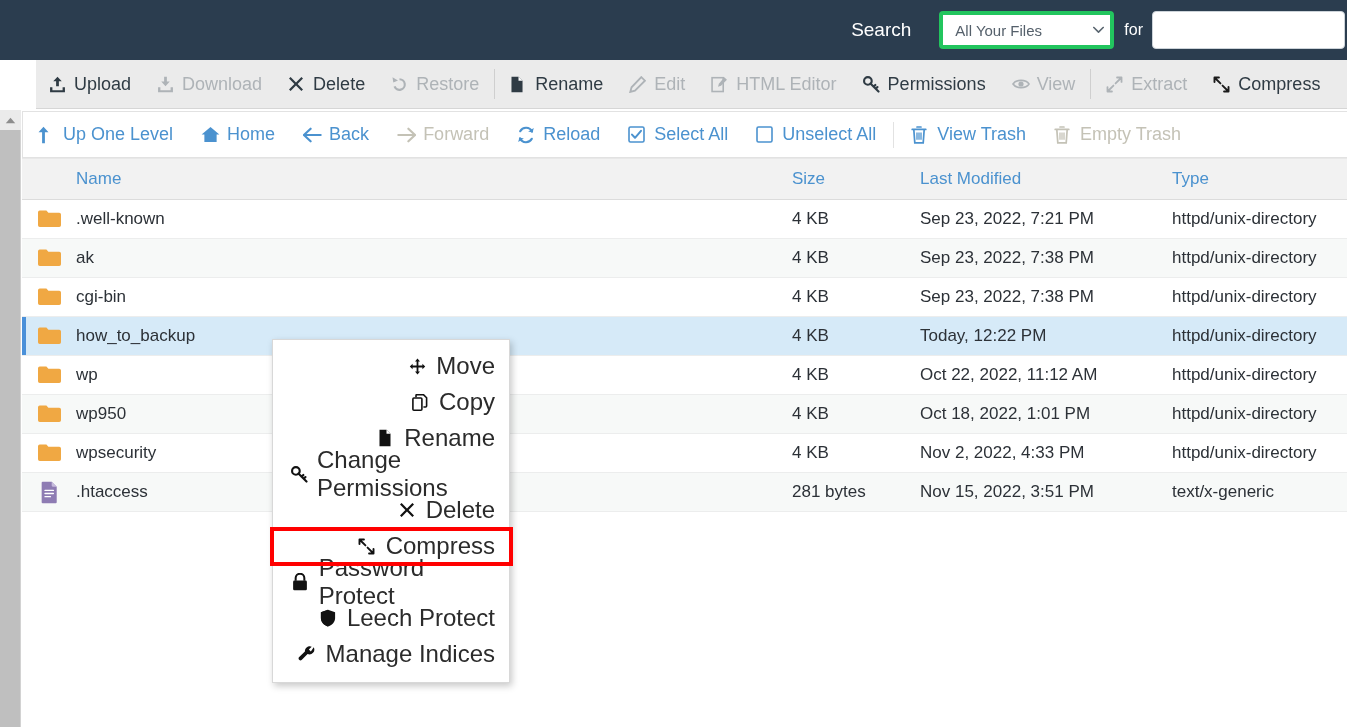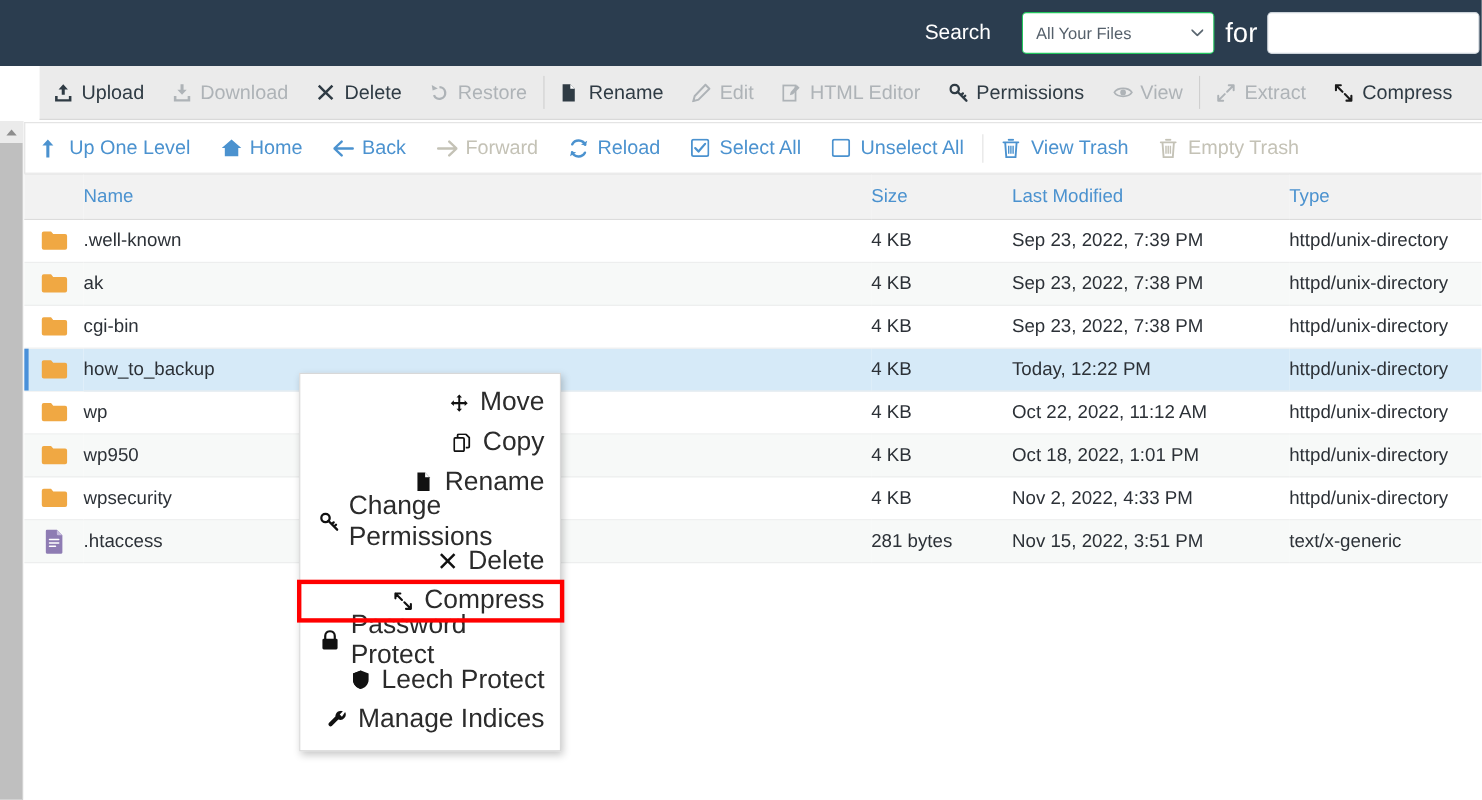--- a/index.html
+++ b/index.html
@@ -20,38 +20,38 @@
     display: flex; align-items: center; justify-content: flex-end;
     padding-right: 2px;
   }
   .search-label {
     color: #ffffff; font-size: 19px; margin-right: 28px;
     white-space: nowrap;
   }
   .search-select {
     width: 175px; height: 38px;
     background: #ffffff;
-    border: 1px solid #22c55e;
+    border: 4px solid #22c55e;
     border-radius: 4px;
     color: #55606b;
     font-size: 15px;
     font-family: "Liberation Sans", sans-serif;
     padding: 0 26px 0 12px;
     appearance: none; -webkit-appearance: none;
     position: relative;
   }
   .select-wrap { position: relative; display: inline-block; }
   .select-wrap .chev {
     position: absolute; right: 10px; top: 50%;
     transform: translateY(-50%);
     pointer-events: none;
     width: 11px; height: 7px;
   }
   .for-label {
-    color: #ffffff; font-size: 25px; margin: 0 9px 0 10px;
+    color: #ffffff; font-size: 16px; margin: 0 9px 0 10px;
   }
   .search-input {
     width: 193px; height: 38px;
     background: #ffffff;
     border: 1px solid #ccd3d9;
     border-radius: 4px;
     font-size: 15px;
     font-family: "Liberation Sans", sans-serif;
     padding: 0 8px;
     color: #333;
@@ -478,21 +478,21 @@
       <tr>
         <td class="c-icon">
           <span class="ficon">
             <svg width="25" height="21" viewBox="0 0 25 21">
                 <path d="M1 4.2 A1.8 1.8 0 0 1 2.8 2.4 H9.4 L11.4 4.8 H22.2 A1.8 1.8 0 0 1 24 6.6 V17.2 A1.8 1.8 0 0 1 22.2 19 H2.8 A1.8 1.8 0 0 1 1 17.2 Z" fill="#f0a843"></path>
               </svg>
           </span>
         </td>
         <td class="c-name">.well-known</td>
         <td class="c-size">4 KB</td>
-        <td class="c-mod">Sep 23, 2022, 7:39 PM</td>
+        <td class="c-mod">Sep 23, 2022, 7:21 PM</td>
         <td class="c-type">httpd/unix-directory</td>
       </tr>
 
       <tr class="alt">
         <td class="c-icon">
           <span class="ficon">
             <svg width="25" height="21" viewBox="0 0 25 21">
                 <path d="M1 4.2 A1.8 1.8 0 0 1 2.8 2.4 H9.4 L11.4 4.8 H22.2 A1.8 1.8 0 0 1 24 6.6 V17.2 A1.8 1.8 0 0 1 22.2 19 H2.8 A1.8 1.8 0 0 1 1 17.2 Z" fill="#f0a843"></path>
               </svg>
           </span>

